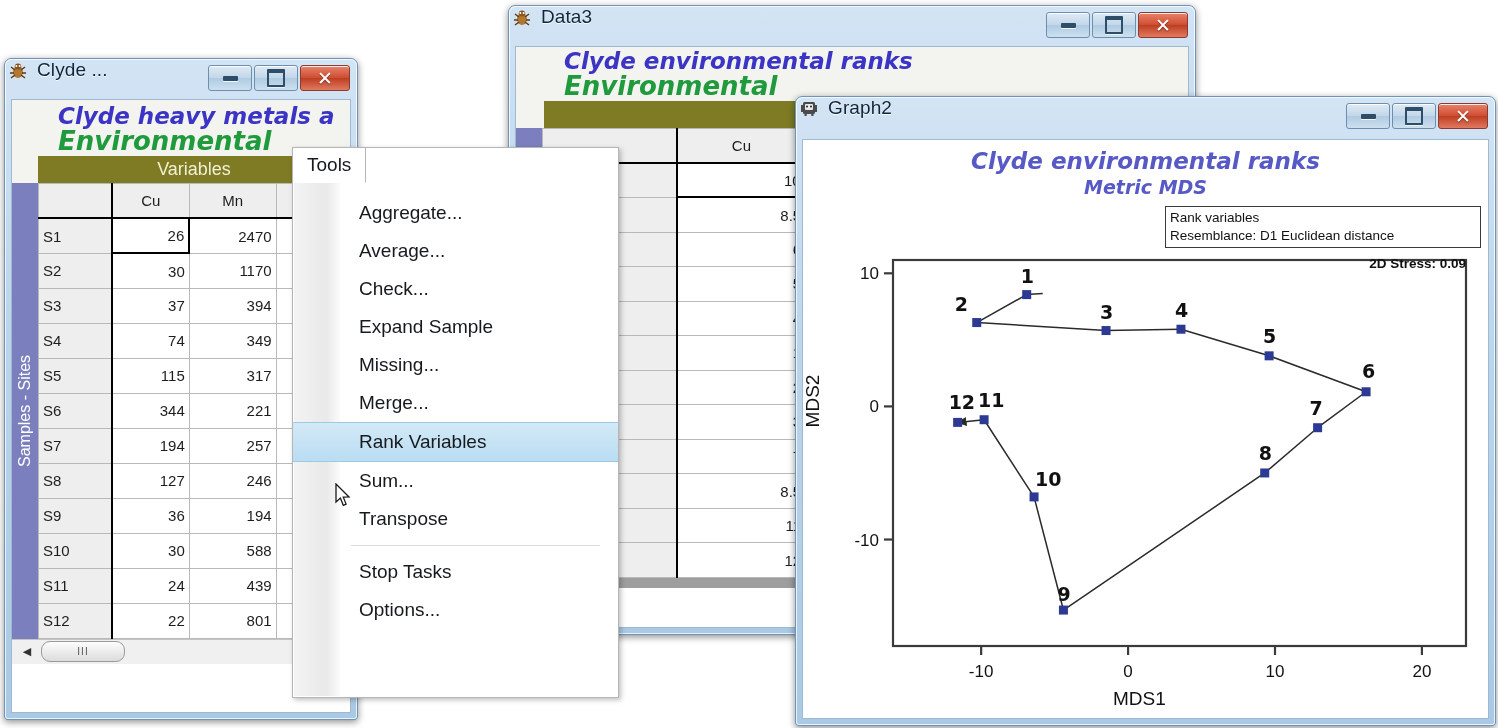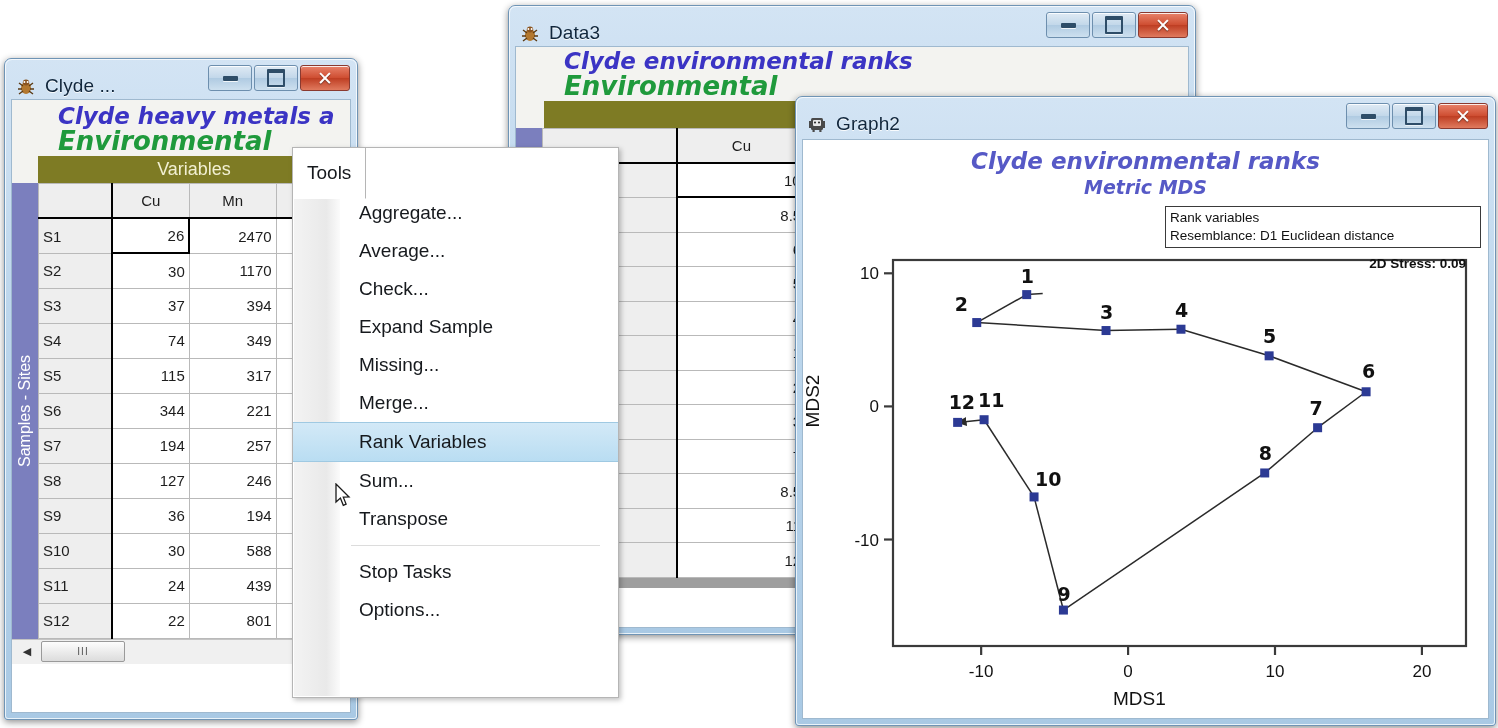--- a/index.html
+++ b/index.html
@@ -6,22 +6,22 @@
   body{width:1498px;height:728px;position:relative;overflow:hidden;
        font-family:"Liberation Sans",sans-serif;}
 
   
   .win{position:absolute;border-radius:7px 7px 3px 3px;
        background:linear-gradient(180deg,#d3e4f4 0%,#bcd6ec 38%,#a9c9e4 100%);
        border:1px solid #6f94b5;
        box-shadow:0 2px 7px rgba(0,0,0,.45);}
   .win-inner-border{position:absolute;inset:0;border-radius:7px 7px 3px 3px;
        border:1px solid rgba(255,255,255,.75);pointer-events:none;}
-  .titlebar{position:relative;height:38px;display:flex;align-items:flex-end;
-       padding-left:10px;}
+  .titlebar{position:relative;height:38px;display:flex;align-items:flex-start;
+       padding-left:2px;}
   .app-icon{width:22px;height:22px;flex:0 0 22px;margin-right:8px;position:relative;}
   .title-text{font-size:19px;color:#10263c;white-space:nowrap;
        text-shadow:0 1px 0 rgba(255,255,255,.85);letter-spacing:.1px;}
   .winbtns{position:absolute;right:7px;top:6px;display:flex;gap:2px;}
   .wbtn{width:42px;height:24px;border-radius:3px;border:1px solid #6d8fae;
         background:linear-gradient(180deg,#dfeaf4 0%,#c3d8ea 48%,#b0cbe2 52%,#cde0ef 100%);
         display:flex;align-items:center;justify-content:center;
         box-shadow:inset 0 1px 0 rgba(255,255,255,.85);}
   .wbtn.close{width:48px;border:1px solid #8a3a30;
         background:linear-gradient(180deg,#e8836b 0%,#cf4f33 48%,#bf3f24 52%,#e07a5e 100%);}
@@ -55,32 +55,32 @@
         border-bottom:2px solid #000;}
   table.grid th.corner{border-right:2px solid #000;}
   table.grid td.rowhead{background:#eeeeee;text-align:left;font-weight:normal;
         border-right:2px solid #000;}
   table.grid td.val{text-align:right;background:#fff;}
   table.grid td.sel{border:2px solid #000;}
   .hscroll{height:24px;background:#f0f0f0;border-top:1px solid #c4c4c4;
         display:flex;align-items:center;padding-left:4px;gap:3px;}
   .hs-arrow{width:22px;height:18px;display:flex;align-items:center;justify-content:center;
         color:#333;font-size:11px;}
-  .hs-thumb{width:82px;height:19px;border:1px solid #9a9a9a;border-radius:2px;
+  .hs-thumb{width:82px;height:19px;border:1px solid #9a9a9a;border-radius:9px;
         background:linear-gradient(180deg,#fdfdfd,#dcdcdc);
         display:flex;align-items:center;justify-content:center;color:#555;font-size:10px;
         letter-spacing:1px;}
   .graybar{height:10px;background:#9e9e9e;}
 
   
   .menu-root{position:absolute;background:#fff;border:1px solid #b5b5b5;
         box-shadow:2px 2px 5px rgba(0,0,0,.25);}
   .menu-tab{position:absolute;left:0;top:0;height:34px;background:#fff;
         border-right:1px solid #b5b5b5;border-bottom:1px solid #fff;
-        display:flex;align-items:center;padding:8px 14px;font-size:19px;color:#16191d;
+        display:flex;align-items:center;padding:0 14px;font-size:19px;color:#16191d;
         z-index:3;}
   .menu-body{padding:12px 0 10px 0;text-align:center;}
   .menu-gutter{position:absolute;left:1px;top:34px;bottom:1px;width:46px;
         background:linear-gradient(90deg,#f3f3f3,#e9e9e9 70%,#fbfbfb);}
   .mi{position:relative;height:38px;display:flex;align-items:center;
         padding-left:66px;font-size:19px;color:#16191d;white-space:nowrap;z-index:2;}
   .mi.sel{background:linear-gradient(180deg,#d3e9f7,#b9ddf2);
         border-top:1px solid #9fc9e2;border-bottom:1px solid #9fc9e2;}
   .msep{margin:7px 18px 7px 58px;border-top:1px solid #dcdcdc;}
   .cursor{position:absolute;width:17px;height:25px;z-index:6;}

